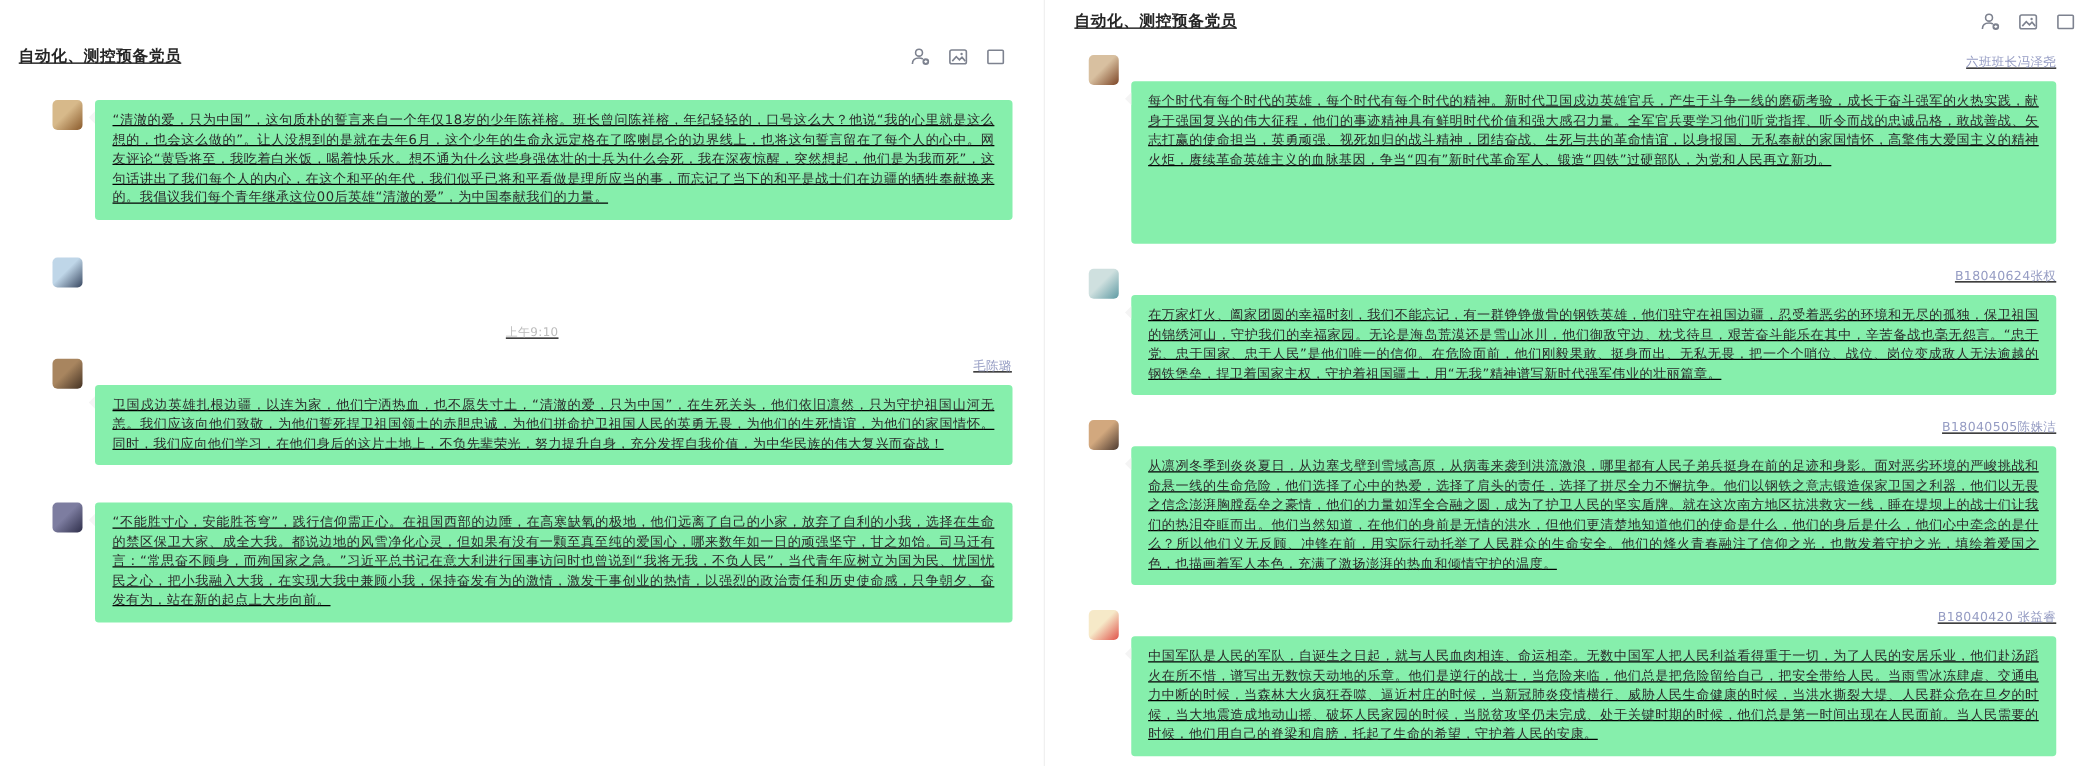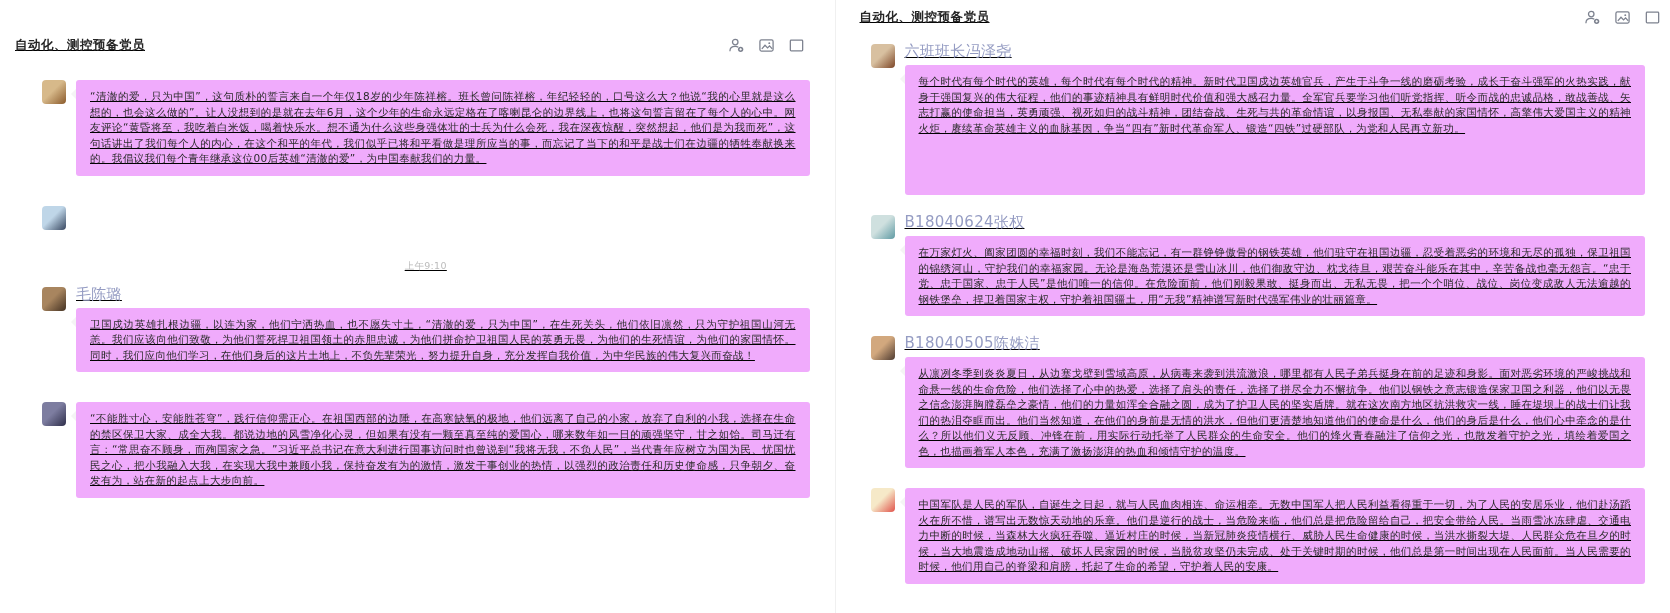--- a/index.html
+++ b/index.html
@@ -76,29 +76,30 @@
   .avatar {
     flex: 0 0 24px;
     width: 24px;
     height: 24px;
     border-radius: 4px;
     margin-right: 10px;
     cursor: pointer;
   }
   .msg-col { flex: 1 1 auto; min-width: 0; }
   .sender {
-    font-size: 15px;
+    font-size: 10px;
     color: #959cc3;
     line-height: 14px;
     margin-bottom: 7px;
     letter-spacing: 0.3px;
+    text-align: right;
   }
   .bubble {
     position: relative;
-    background: #f0abfc;
+    background: #86efac;
     border-radius: 3px;
     padding: 9px 14px;
     font-size: 10.5px;
     line-height: 15.5px;
     color: #2b2b2b;
     letter-spacing: 0.4px;
     text-align: justify;
     box-sizing: border-box;
   }
   .bubble::before {
@@ -224,19 +225,20 @@
         <div class="msg">
           <div class="avatar" style="background: linear-gradient(135deg, rgb(210, 168, 126) 0%, rgb(210, 168, 126) 45%, rgb(77, 58, 48) 100%);"></div>
           <div class="msg-col">
             <div class="sender">B18040505陈姝洁</div>
             <div class="bubble">从凛冽冬季到炎炎夏日，从边塞戈壁到雪域高原，从病毒来袭到洪流激浪，哪里都有人民子弟兵挺身在前的足迹和身影。面对恶劣环境的严峻挑战和命悬一线的生命危险，他们选择了心中的热爱，选择了肩头的责任，选择了拼尽全力不懈抗争。他们以钢铁之意志锻造保家卫国之利器，他们以无畏之信念澎湃胸膛磊垒之豪情，他们的力量如浑全合融之圆，成为了护卫人民的坚实盾牌。就在这次南方地区抗洪救灾一线，睡在堤坝上的战士们让我们的热泪夺眶而出。他们当然知道，在他们的身前是无情的洪水，但他们更清楚地知道他们的使命是什么，他们的身后是什么，他们心中牵念的是什么？所以他们义无反顾、冲锋在前，用实际行动托举了人民群众的生命安全。他们的烽火青春融注了信仰之光，也散发着守护之光，填绘着爱国之色，也描画着军人本色，充满了激扬澎湃的热血和倾情守护的温度。</div>
           </div>
         </div>
         <div class="msg">
           <div class="avatar" style="background: linear-gradient(135deg, rgb(246, 233, 200) 0%, rgb(246, 233, 200) 45%, rgb(224, 82, 74) 100%);"></div>
           <div class="msg-col">
+            <div class="sender">B18040420 张益睿</div>
             <div class="bubble">中国军队是人民的军队，自诞生之日起，就与人民血肉相连、命运相牵。无数中国军人把人民利益看得重于一切，为了人民的安居乐业，他们赴汤蹈火在所不惜，谱写出无数惊天动地的乐章。他们是逆行的战士，当危险来临，他们总是把危险留给自己，把安全带给人民。当雨雪冰冻肆虐、交通电力中断的时候，当森林大火疯狂吞噬、逼近村庄的时候，当新冠肺炎疫情横行、威胁人民生命健康的时候，当洪水撕裂大堤、人民群众危在旦夕的时候，当大地震造成地动山摇、破坏人民家园的时候，当脱贫攻坚仍未完成、处于关键时期的时候，他们总是第一时间出现在人民面前。当人民需要的时候，他们用自己的脊梁和肩膀，托起了生命的希望，守护着人民的安康。</div>
           </div>
         </div>
       </div>
   </section>
 
 </div>
 
 </body></html>

